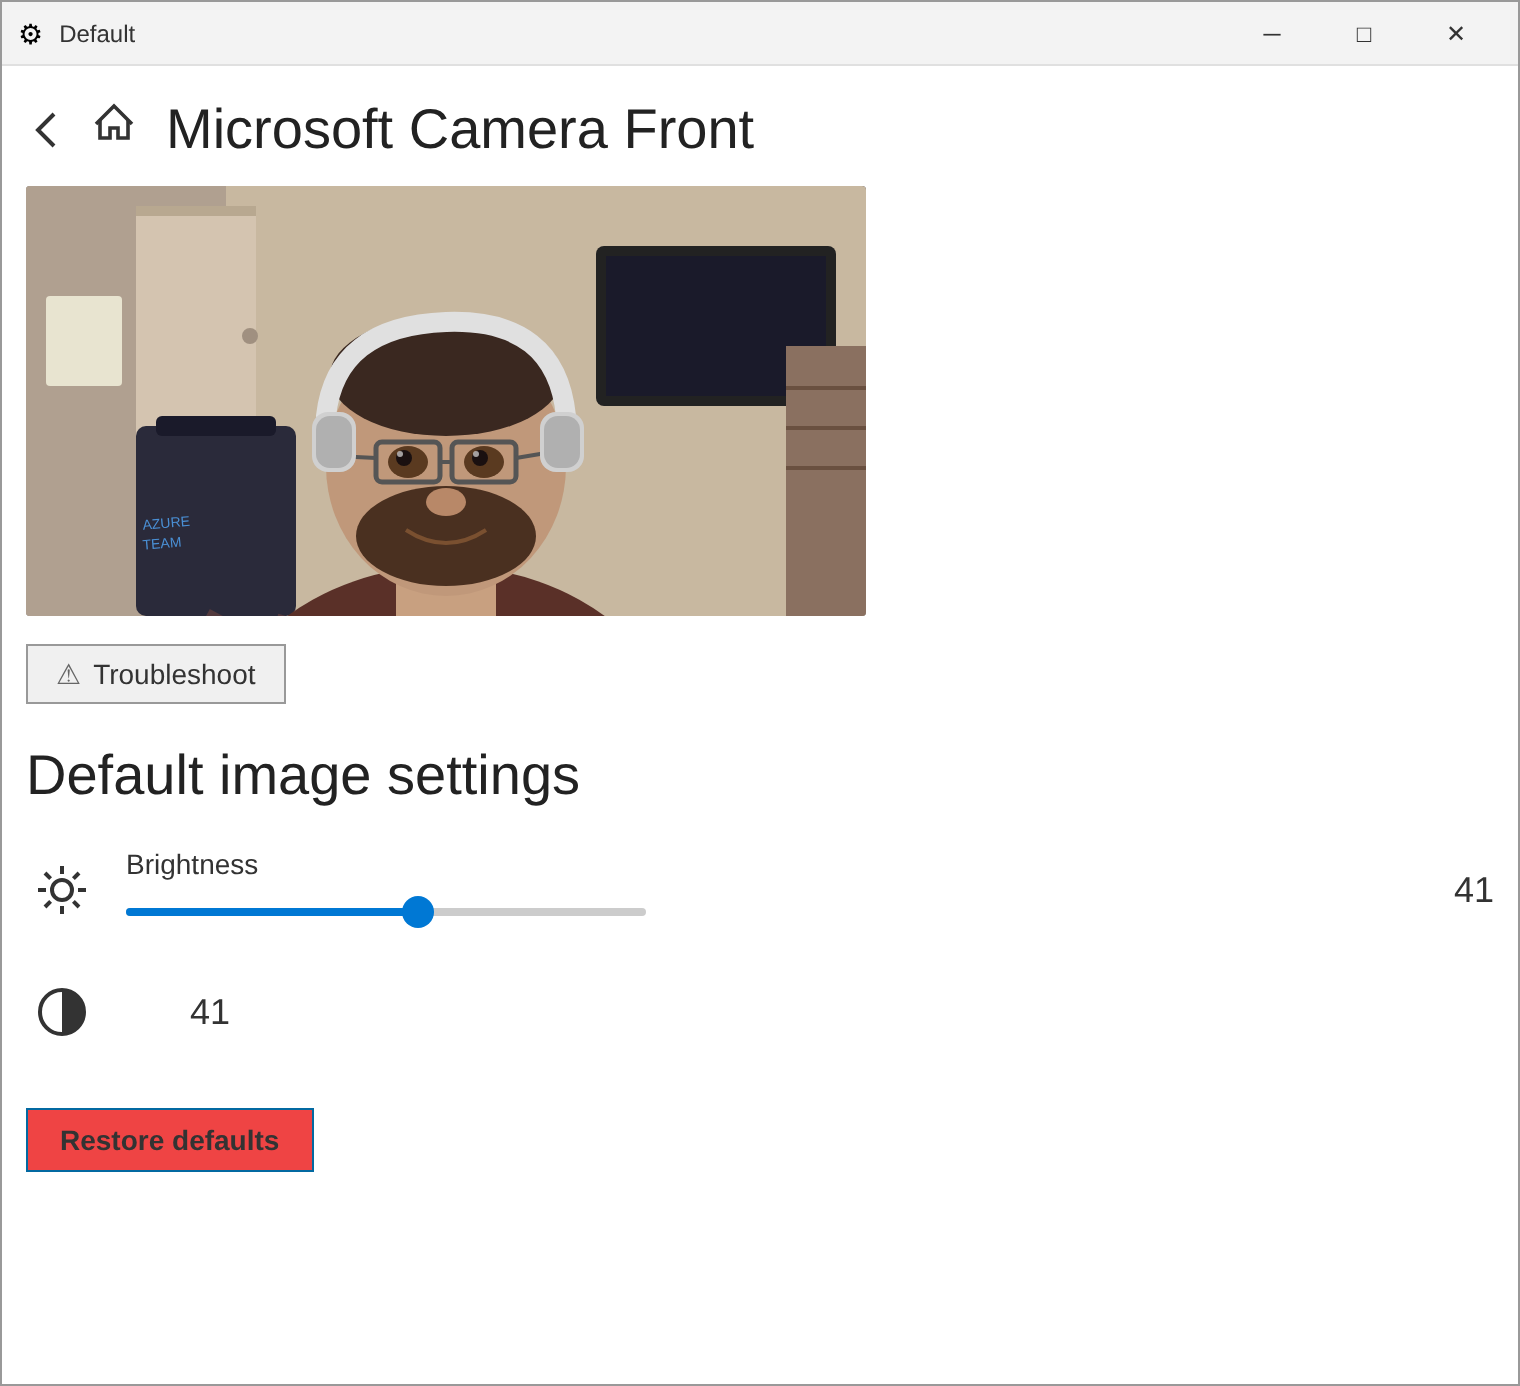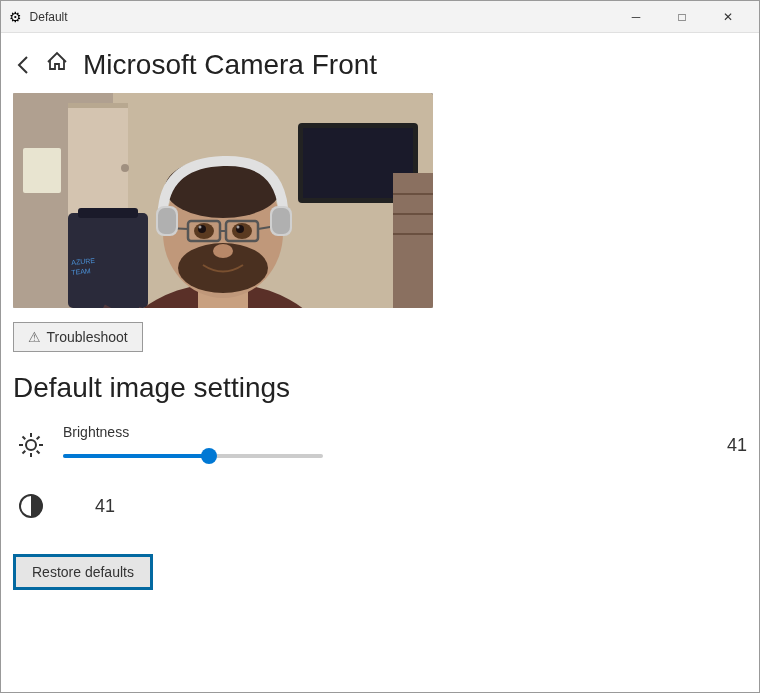--- a/index.html
+++ b/index.html
@@ -187,27 +187,28 @@
     .slider-value {
       font-size: 18px;
       color: #333;
       min-width: 36px;
       text-align: right;
       margin-left: 16px;
     }
 
     
     .restore-btn {
-      border: 3px solid #0369a1;
-      background: #e5e5e5;
+      border: 1px solid #0369a1;
+      background: #ef4444;
       padding: 7px 16px;
       font-size: 14px;
       cursor: pointer;
       color: #333;
       margin-top: 8px;
+      font-weight: bold;
     }
 
     
     .sun-svg, .contrast-svg { width: 28px; height: 28px; }
 
     
     .room-bg {
       width: 100%;
       height: 100%;
       position: relative;

